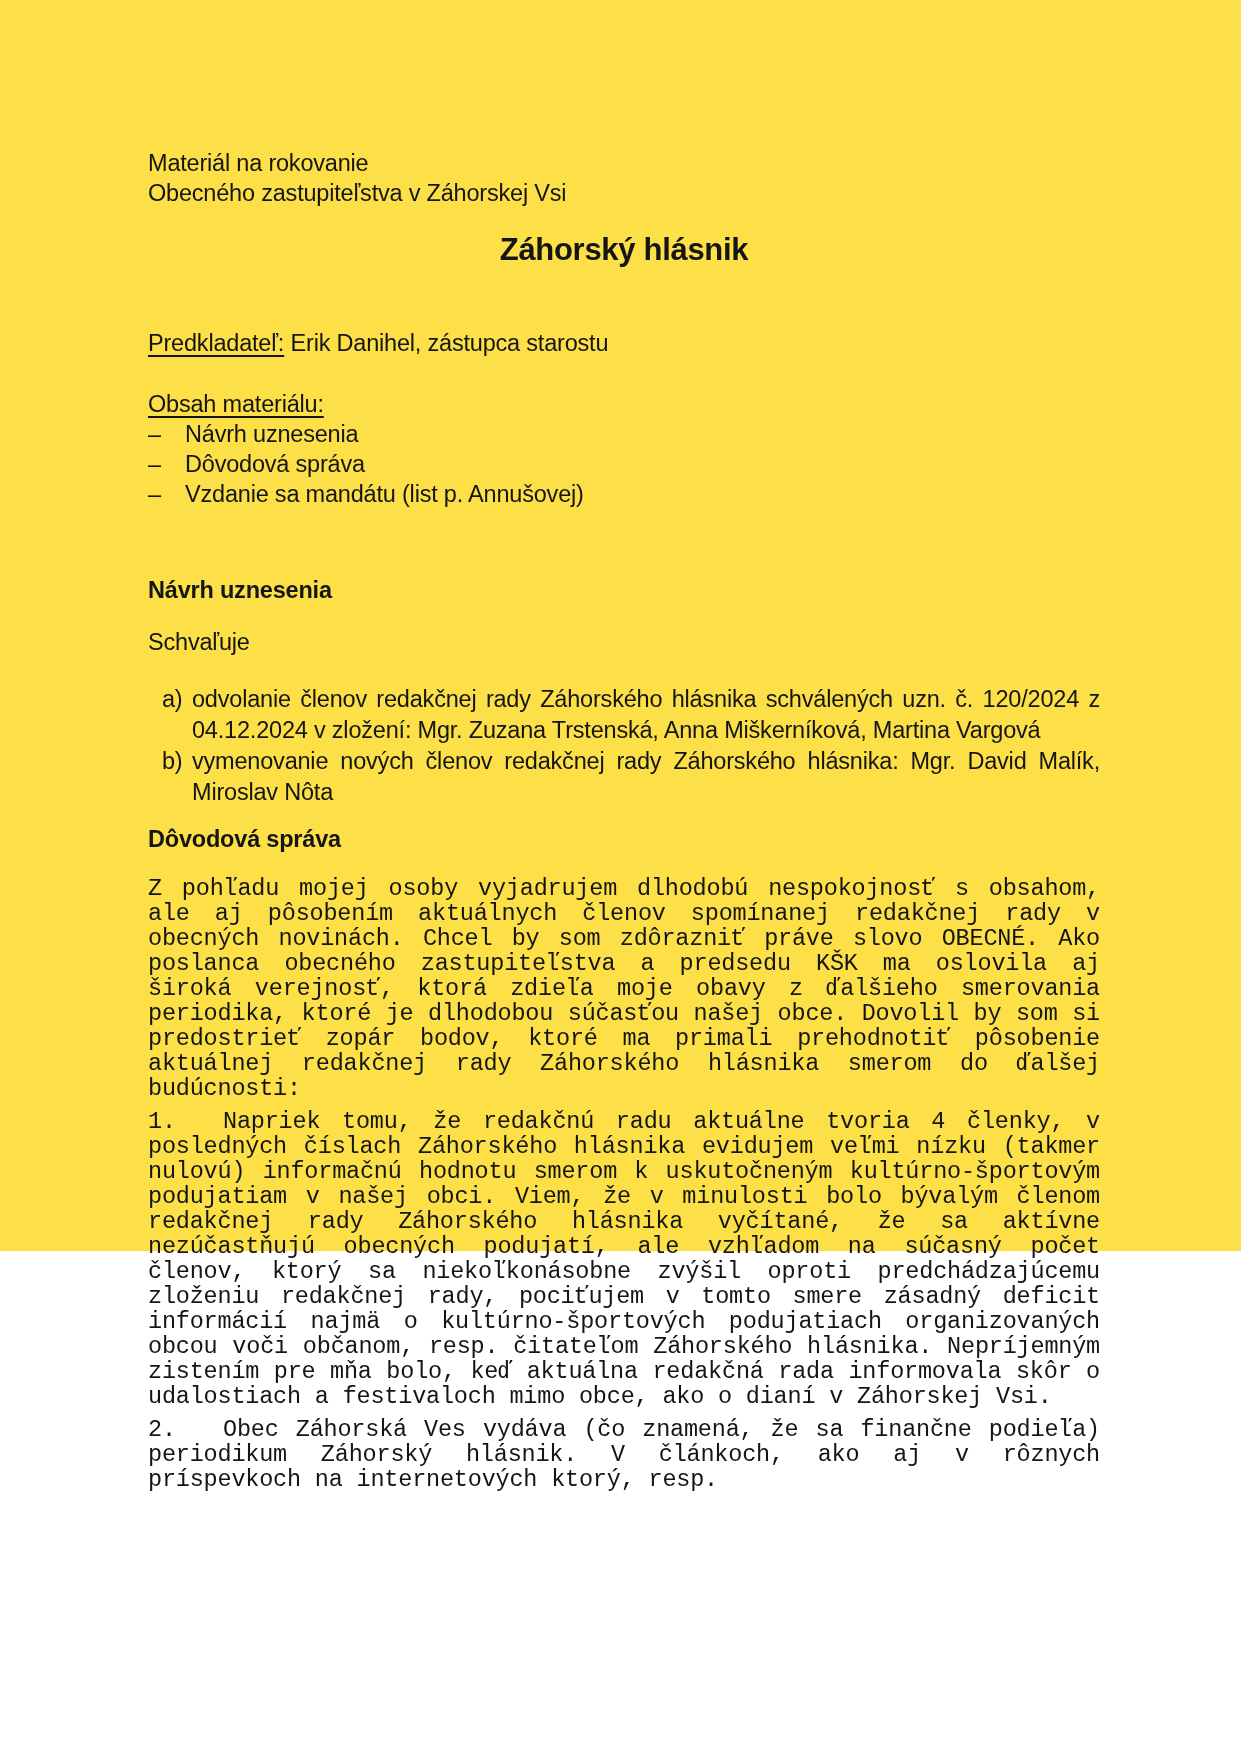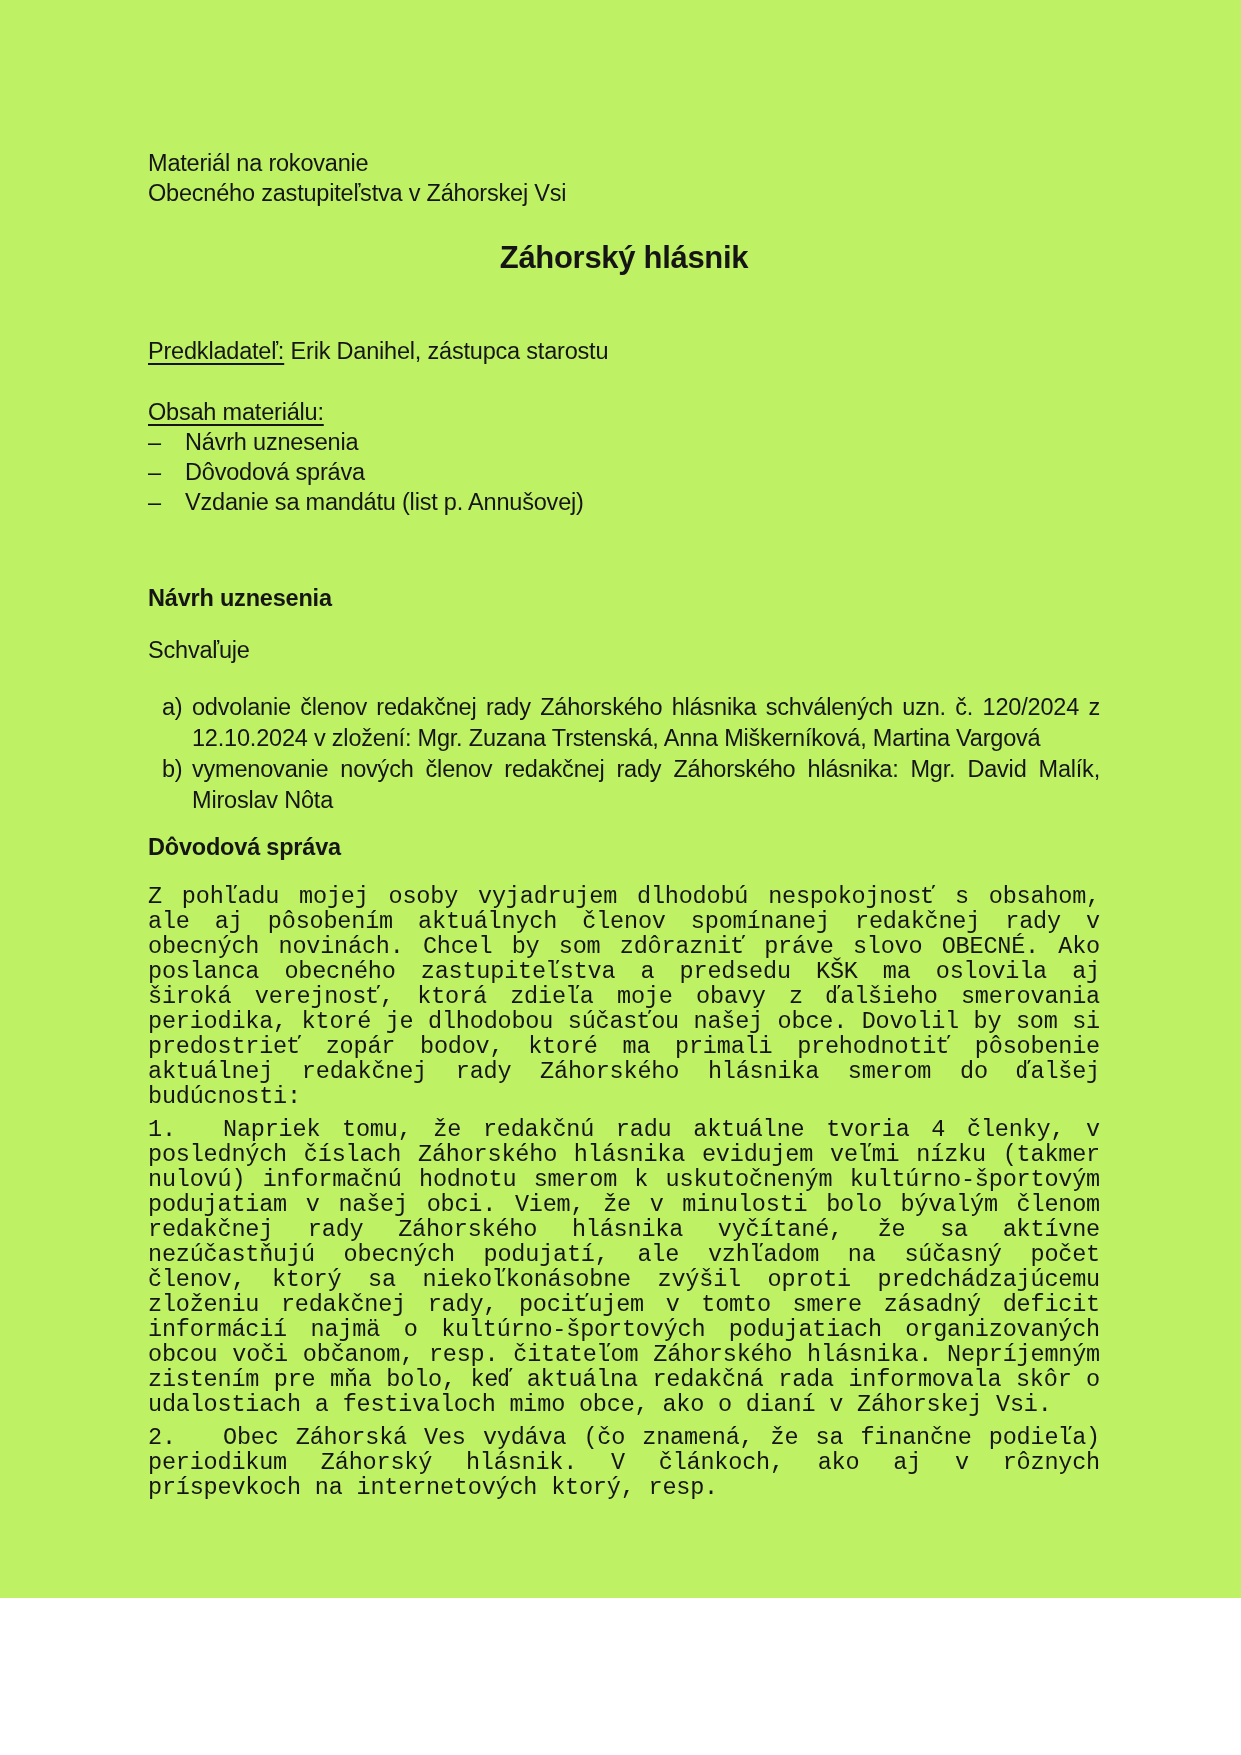--- a/index.html
+++ b/index.html
@@ -7,31 +7,31 @@
   body {
     width: 1241px;
     height: 1755px;
     position: relative;
     overflow: hidden;
     font-family: "Liberation Sans", "DejaVu Sans", sans-serif;
     color: #151515;
   }
   .page {
     width: 1241px;
-    height: 1598px;
-    background: #bef264;
+    height: 1251px;
+    background: #fde047;
     padding: 148px 141px 0 148px;
     font-size: 23.5px;
     letter-spacing: -0.2px;
   }
   
   .hdr-line { line-height: 30px; }
 
   .doc-title {
-    margin-top: 32px;
+    margin-top: 24px;
     text-align: center;
     font-weight: 700;
     font-size: 31px;
     line-height: 36px;
     letter-spacing: -0.3px;
   }
 
   .submitter { margin-top: 60px; line-height: 30px; }
   .u {
     text-decoration: underline;
@@ -105,21 +105,21 @@
 
   <div class="section-heading heading-resolution">Návrh uznesenia</div>
 
   <div class="intro-block">
     <div class="intro-line">Schvaľuje</div>
   </div>
 
   <div class="res-list">
     <div class="res-item">
       <span class="marker">a)</span>
-      <div class="itext">odvolanie členov redakčnej rady Záhorského hlásnika schválených uzn. č. 120/2024 z 12.10.2024 v zložení: Mgr. Zuzana Trstenská, Anna Miškerníková, Martina Vargová</div>
+      <div class="itext">odvolanie členov redakčnej rady Záhorského hlásnika schválených uzn. č. 120/2024 z 04.12.2024 v zložení: Mgr. Zuzana Trstenská, Anna Miškerníková, Martina Vargová</div>
     </div>
     <div class="res-item">
       <span class="marker">b)</span>
       <div class="itext">vymenovanie nových členov redakčnej rady Záhorského hlásnika: Mgr. David Malík, Miroslav Nôta</div>
     </div>
   </div>
 
   <div class="section-heading heading-report">Dôvodová správa</div>
 
   <p class="para para-intro">Z pohľadu mojej osoby vyjadrujem dlhodobú nespokojnosť s obsahom, ale aj pôsobením aktuálnych členov spomínanej redakčnej rady v obecných novinách. Chcel by som zdôrazniť práve slovo OBECNÉ. Ako poslanca obecného zastupiteľstva a predsedu KŠK ma oslovila aj široká verejnosť, ktorá zdieľa moje obavy z ďalšieho smerovania periodika, ktoré je dlhodobou súčasťou našej obce. Dovolil by som si predostrieť zopár bodov, ktoré ma primali prehodnotiť pôsobenie aktuálnej redakčnej rady Záhorského hlásnika smerom do ďalšej budúcnosti:</p>

